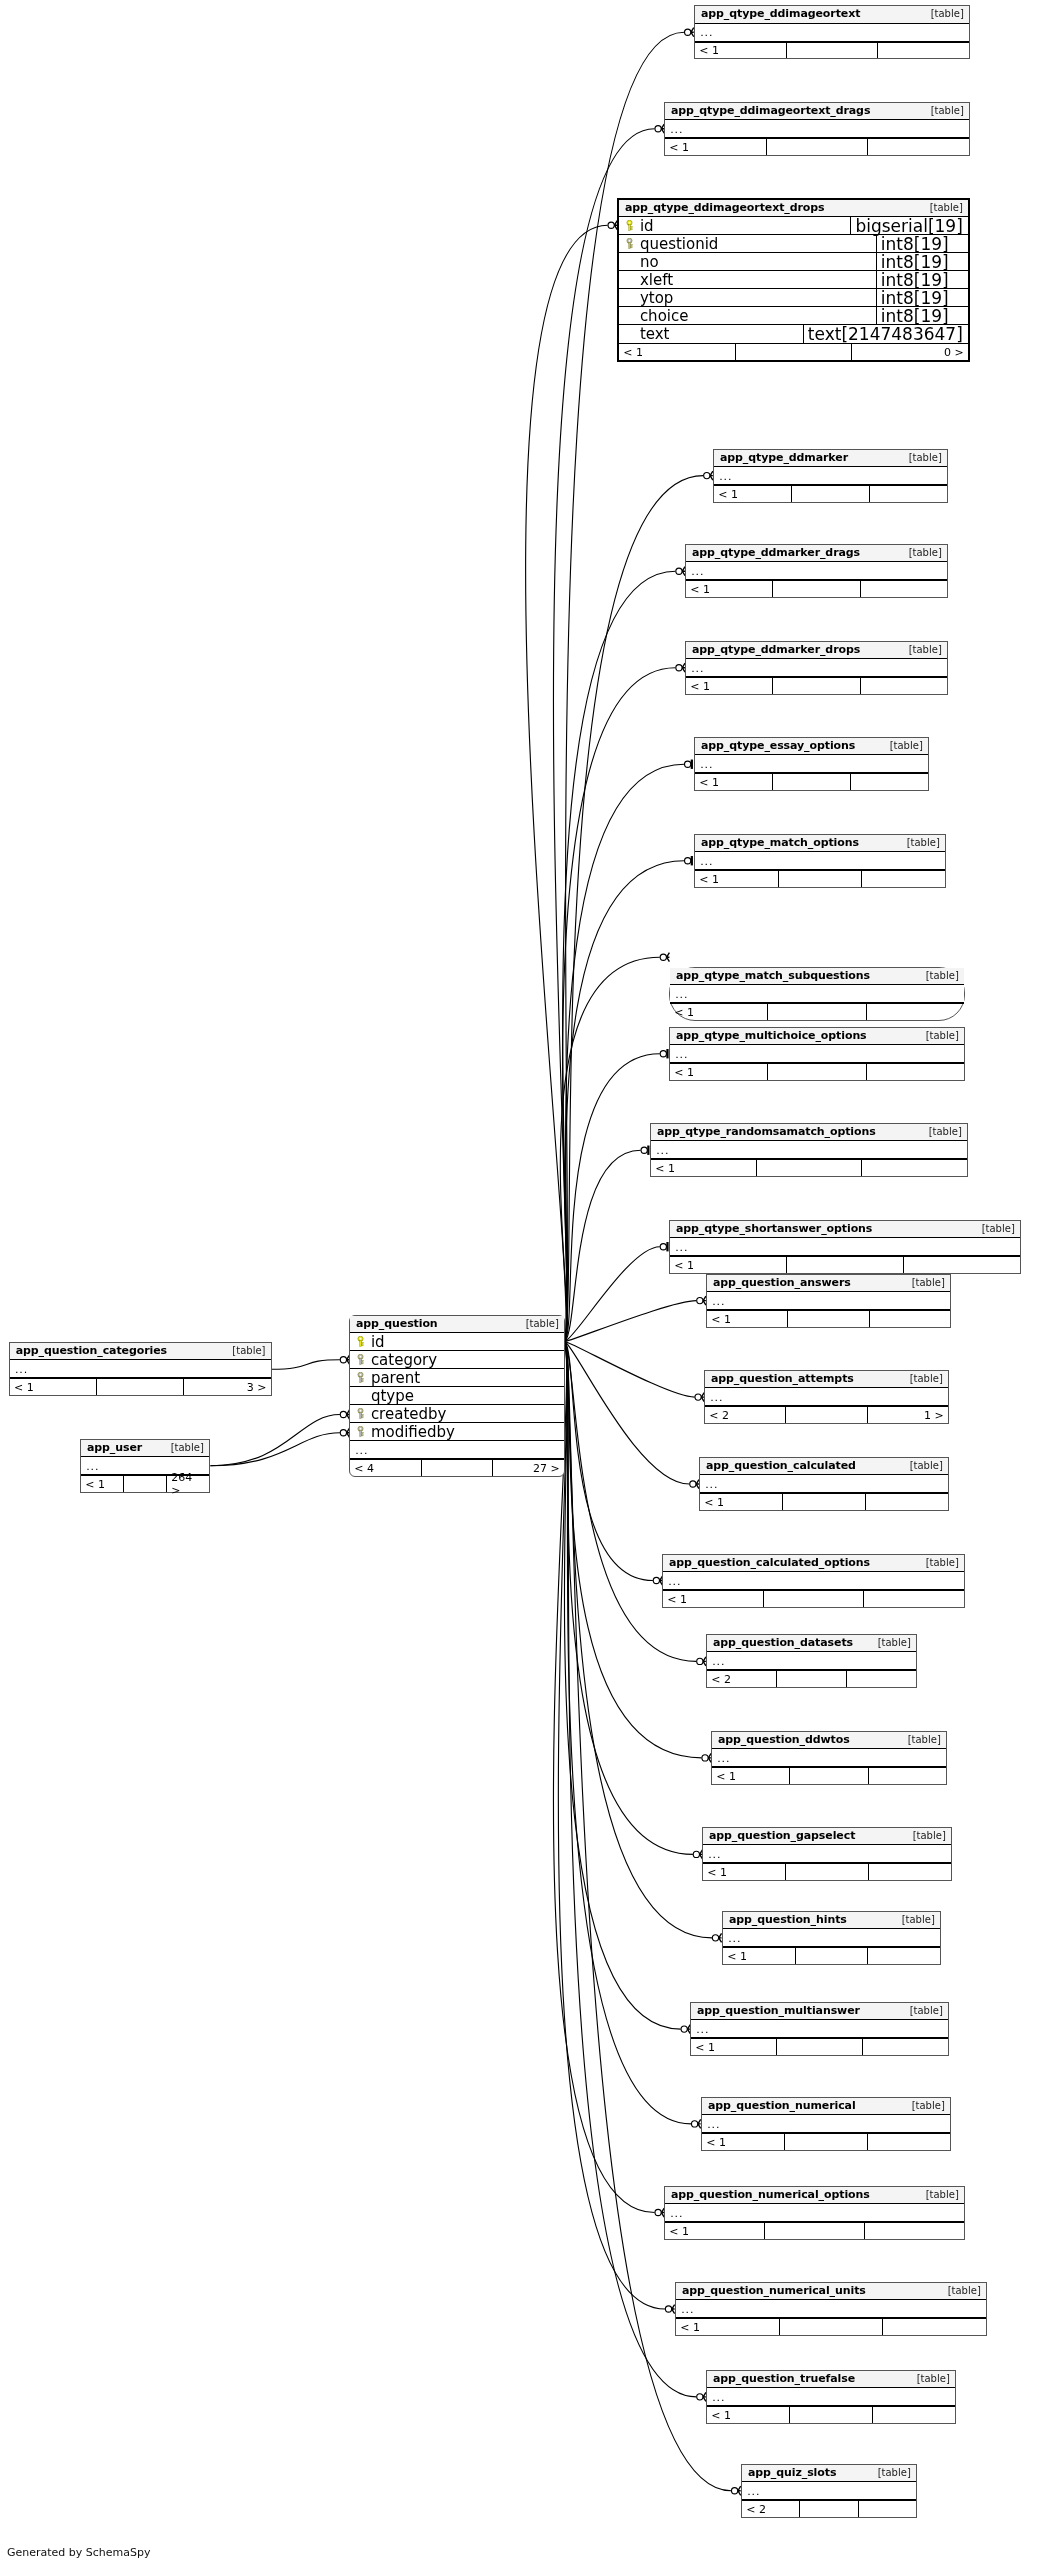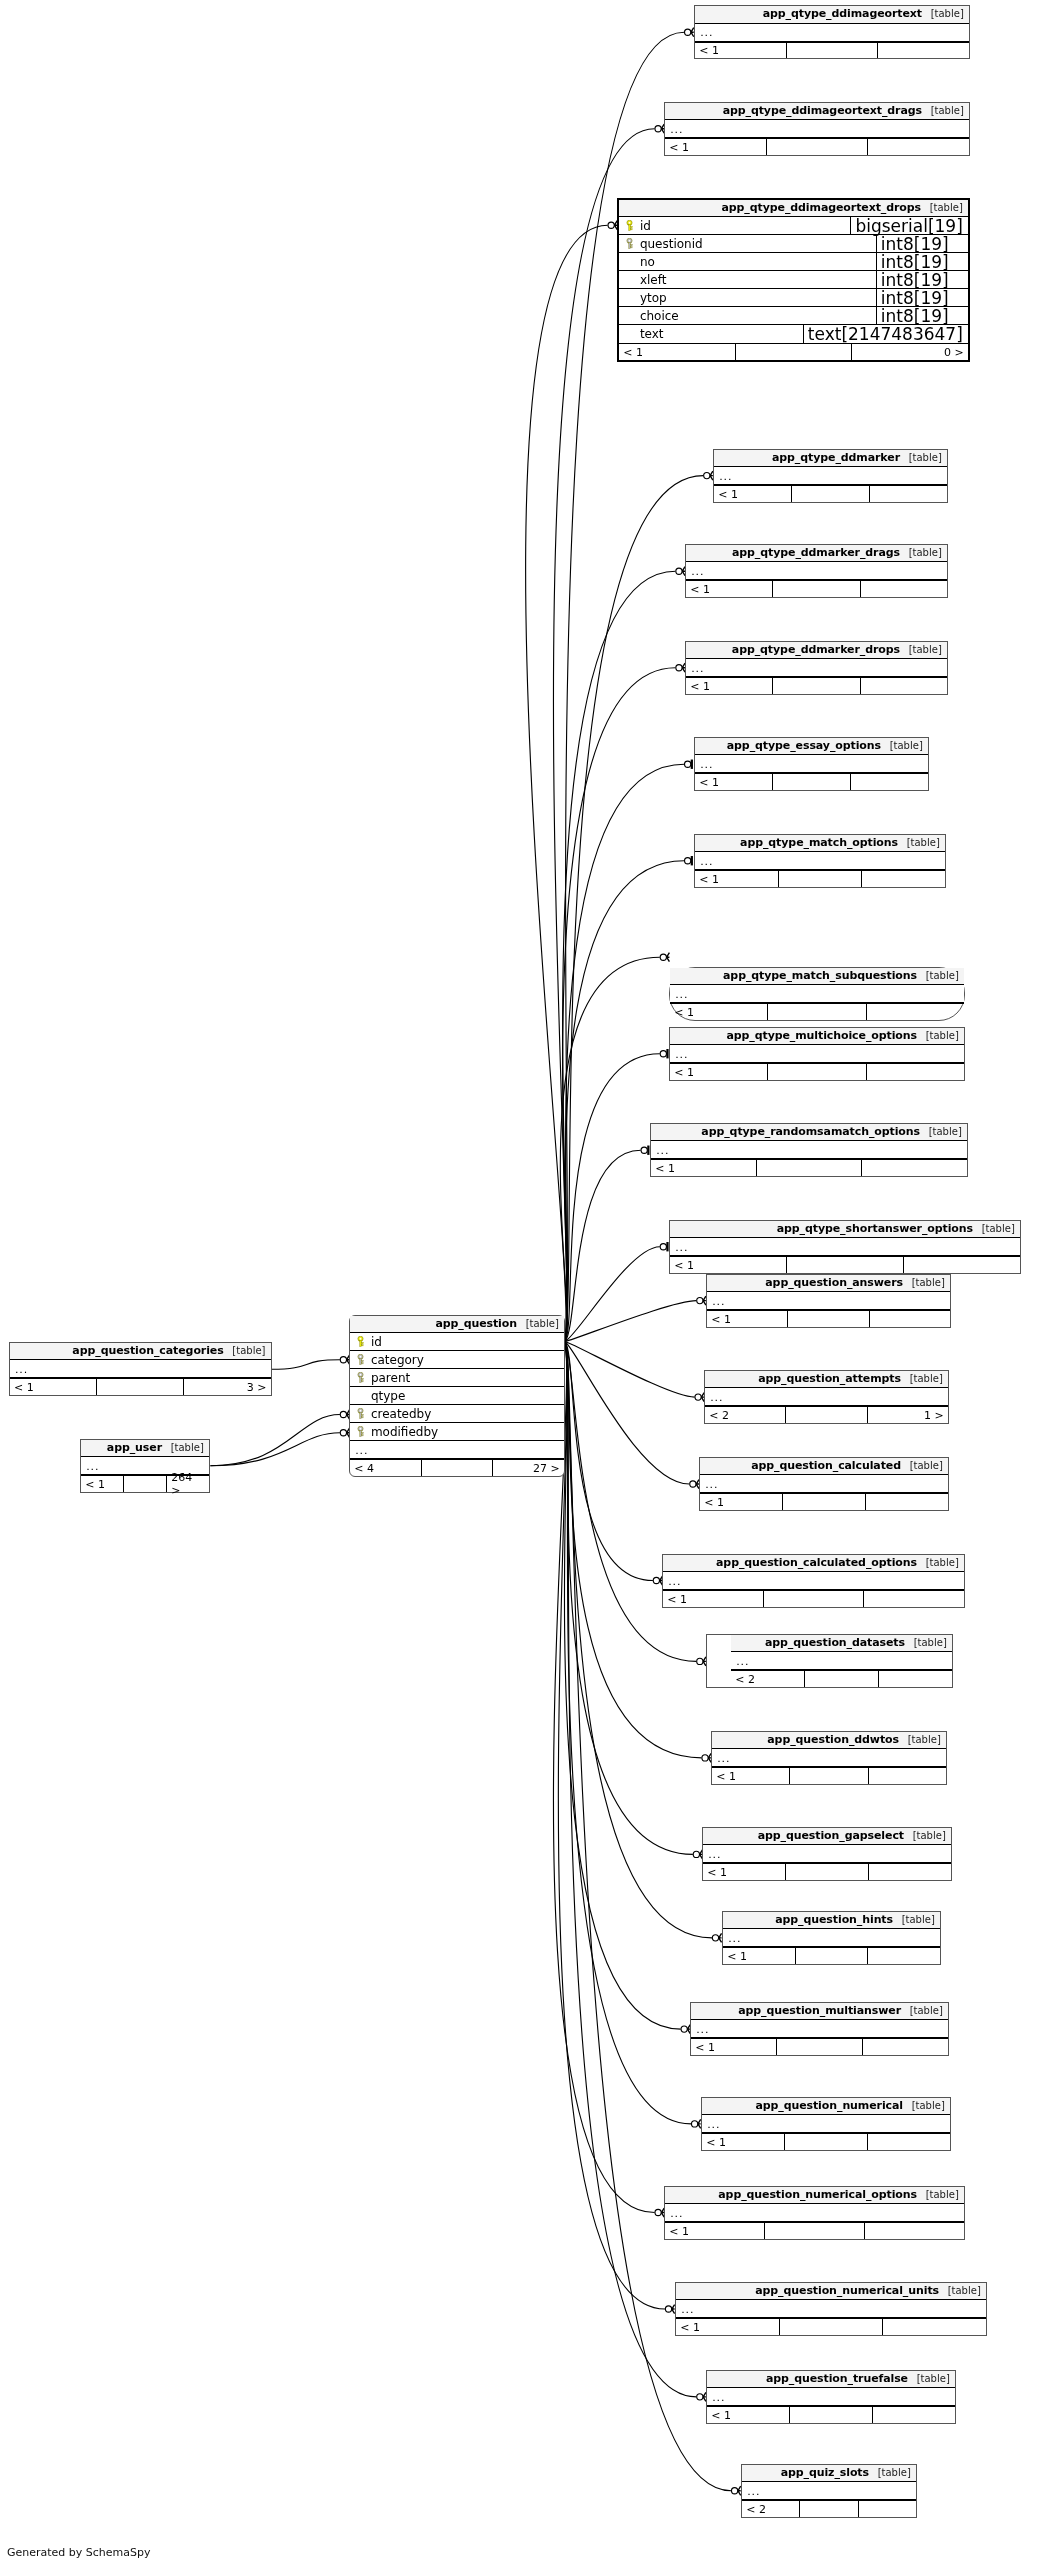--- a/index.html
+++ b/index.html
@@ -16,39 +16,39 @@
     position:absolute;
     box-sizing:border-box;
     border:1.7px solid #555555;
     background:#ffffff;
     font-size:11px;
     color:#000000;
   }
   .tbl.emph{border:2.6px solid #000000;}
 
   .tbl .hdr{
-    display:flex;align-items:center;justify-content:flex-end;
+    display:flex;align-items:center;justify-content:space-between;
     background:#f4f4f4;
     border-bottom:0.9px solid #000000;
     padding:2.6px 5.2px 3.5px 6px;
     height:17.4px;box-sizing:border-box;
   }
   .tbl .tname{font-weight:bold;font-size:11px;letter-spacing:-0.1px;white-space:nowrap;}
   .tbl .ttag{font-size:10px;color:#222222;font-weight:normal;padding-left:8.7px;}
 
   .tbl .body{background:#ffffff;}
   .tbl .row{
     display:flex;align-items:center;
     height:18px;box-sizing:border-box;
     border-bottom:0.9px solid #000000;
     padding:0 5.2px;
     white-space:nowrap;
   }
   .tbl .row:last-child{border-bottom:none;}
-  .tbl .row .cname{flex:1;padding-left:1.7px;font-size:12px;}
+  .tbl .row .cname{flex:1;padding-left:1.7px;font-size:15px;}
   .tbl .row .ctype{
     border-left:0.9px solid #000000;
     padding-left:4.3px;margin-left:3.5px;
     min-width:82px;font-size:17px;
     align-self:stretch;display:flex;align-items:center;
   }
   .tbl .ellip{
     height:18px;box-sizing:border-box;display:flex;align-items:flex-end;
     padding:0 5.2px 1.7px 5.2px;font-size:11px;letter-spacing:0.9px;color:#000;
     border-bottom:0.9px solid #000000;
@@ -497,21 +497,21 @@
         </div>
         <div class="body">
           <div class="ellip">...</div>
         </div>
         <div class="foot">
           <span class="fc l">&lt; 1</span>
           <span class="fc l"></span>
           <span class="fc"></span>
         </div>
       </div>
-      <div class="tbl" style="left: 706px; top: 1634px; width: 247px; padding-left: 24px;">
+      <div class="tbl" style="left: 706px; top: 1634px; width: 211px;">
         <div class="hdr">
           <span class="tname">app_question_datasets</span>
           <span class="ttag">[table]</span>
         </div>
         <div class="body">
           <div class="ellip">...</div>
         </div>
         <div class="foot">
           <span class="fc l">&lt; 2</span>
           <span class="fc l"></span>

